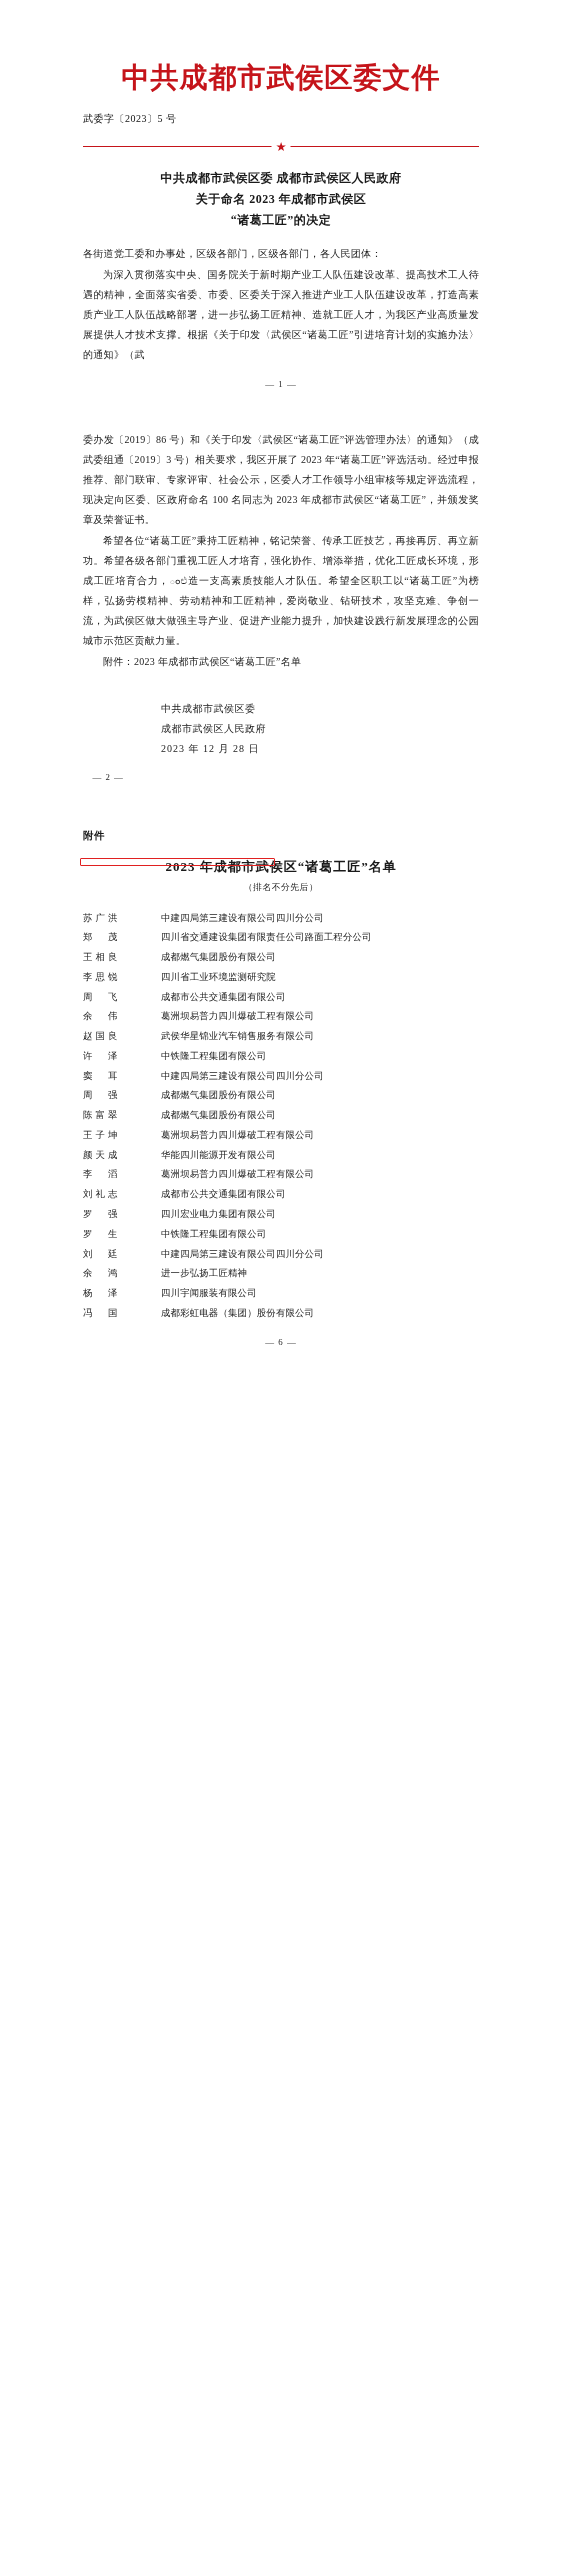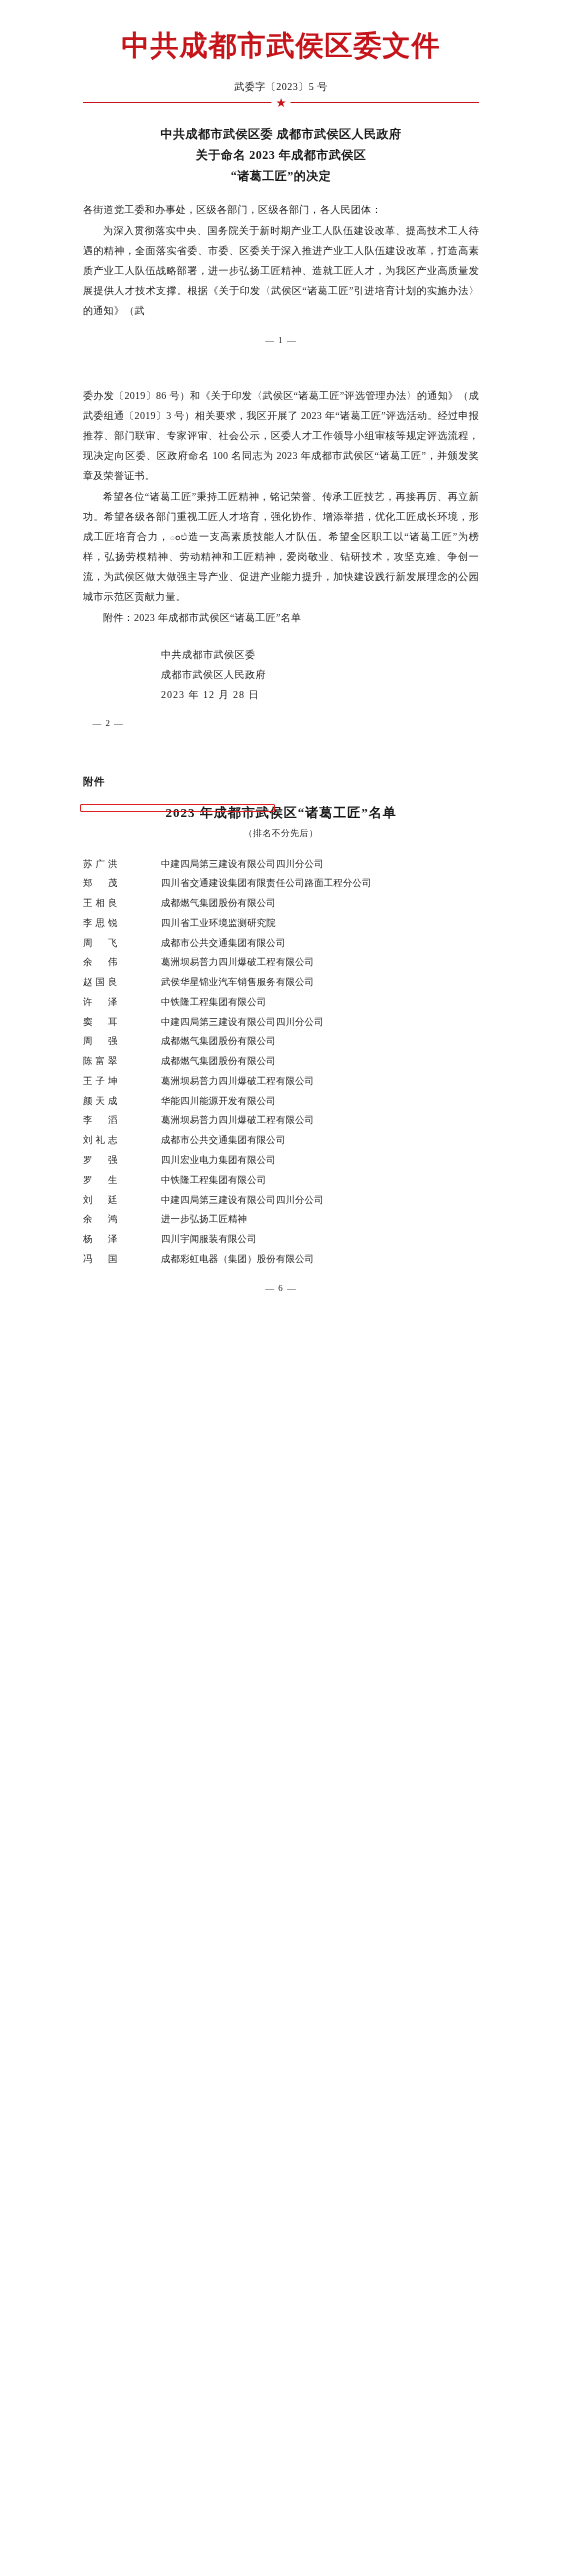--- a/index.html
+++ b/index.html
@@ -18,41 +18,40 @@
     position: relative;
   }
 
   
   .page {
     position: relative;
     width: 562px;
     box-sizing: border-box;
     padding: 0 83px;
   }
-  .page-1 { padding-top: 24px; }
+  .page-1 { padding-top: 56px; }
 
   .masthead {
     text-align: center;
     color: #c5141a;
     font-family: "Liberation Serif", "DejaVu Serif", serif;
     font-weight: bold;
     font-size: 28px;
     letter-spacing: 1px;
     line-height: 1.2;
     margin-top: 5.2px;
     margin-bottom: 17.7px;
     white-space: nowrap;
   }
 
   .doc-number {
-    text-align: center;
     font-size: 10px;
     letter-spacing: 0.5px;
     color: #111;
-    margin-bottom: 0;
+    margin-bottom: 12px;
   }
 
   .red-rule {
     position: relative;
     height: 15.6px;
     margin-bottom: 13.5px;
   }
   .red-rule .line {
     position: absolute;
     top: 7.3px;
@@ -102,21 +101,21 @@
     margin-top: 13.5px;
     color: #222;
   }
   .page-num.left { text-align: left; padding-left: 9.4px;}
 
   .page-gap { height: 36px; }
 
   
   .page-2 { padding-top: 5.2px; }
   .sign-block {
-    margin-top: 17px;
+    margin-top: 27px;
     text-align: center;
     font-size: 10px;
     line-height: 2.0;
     letter-spacing: 0.5px;
     padding-left: 78px;
   }
   .sign-block div { text-align: left; }
   .date-line { letter-spacing: 1px; }
 
   

